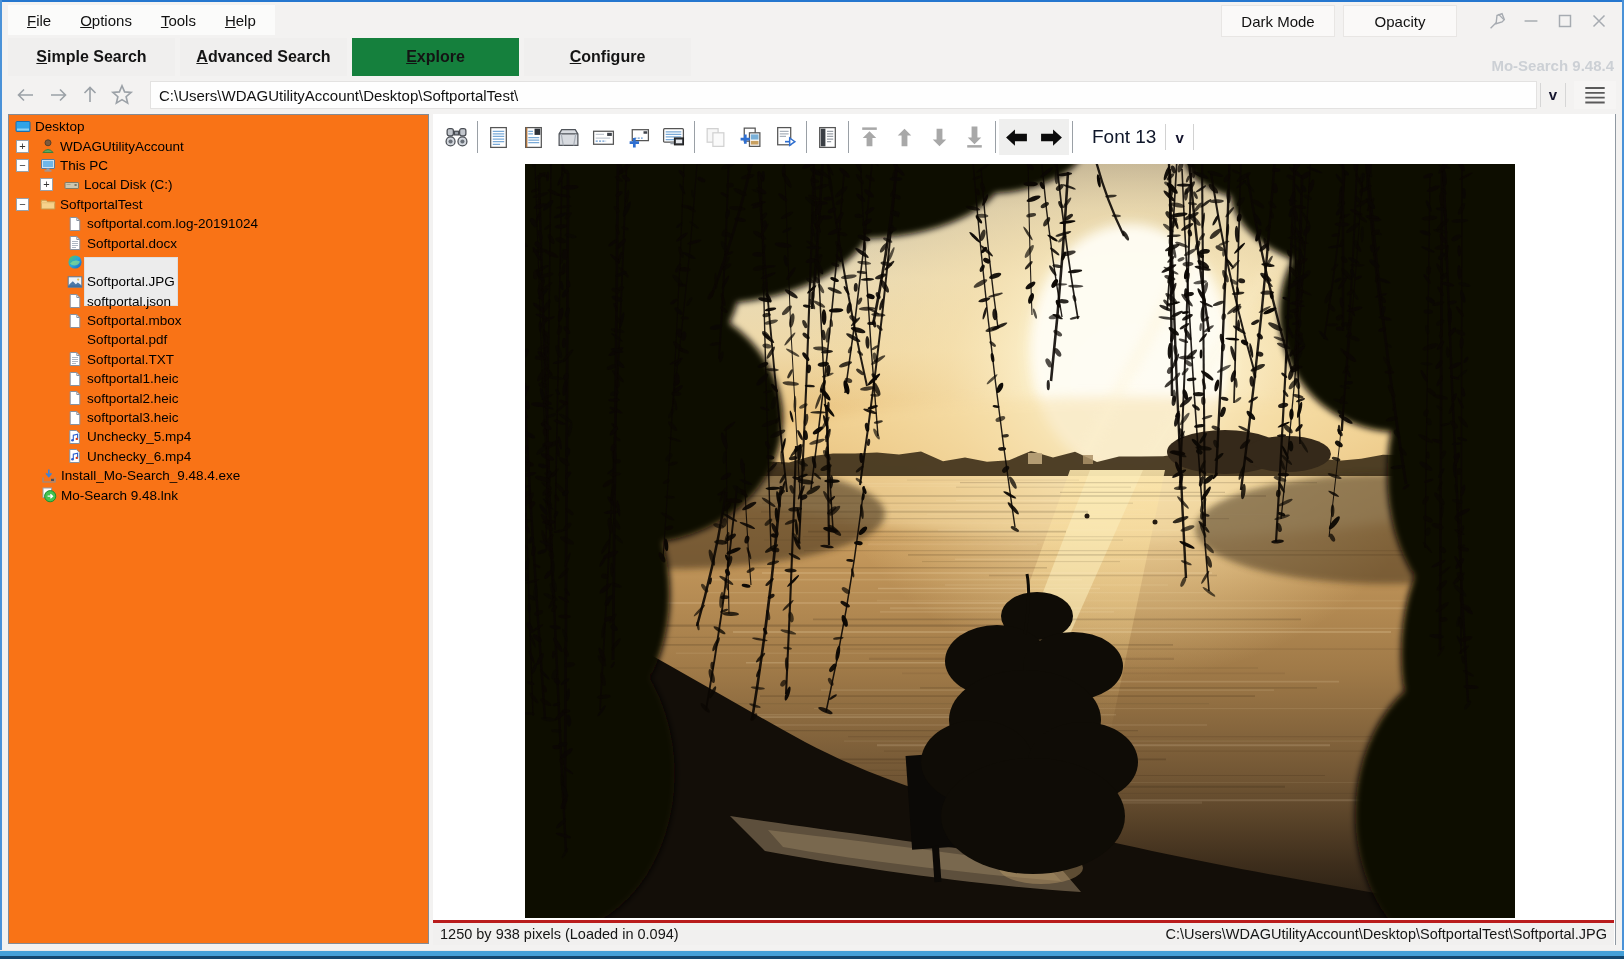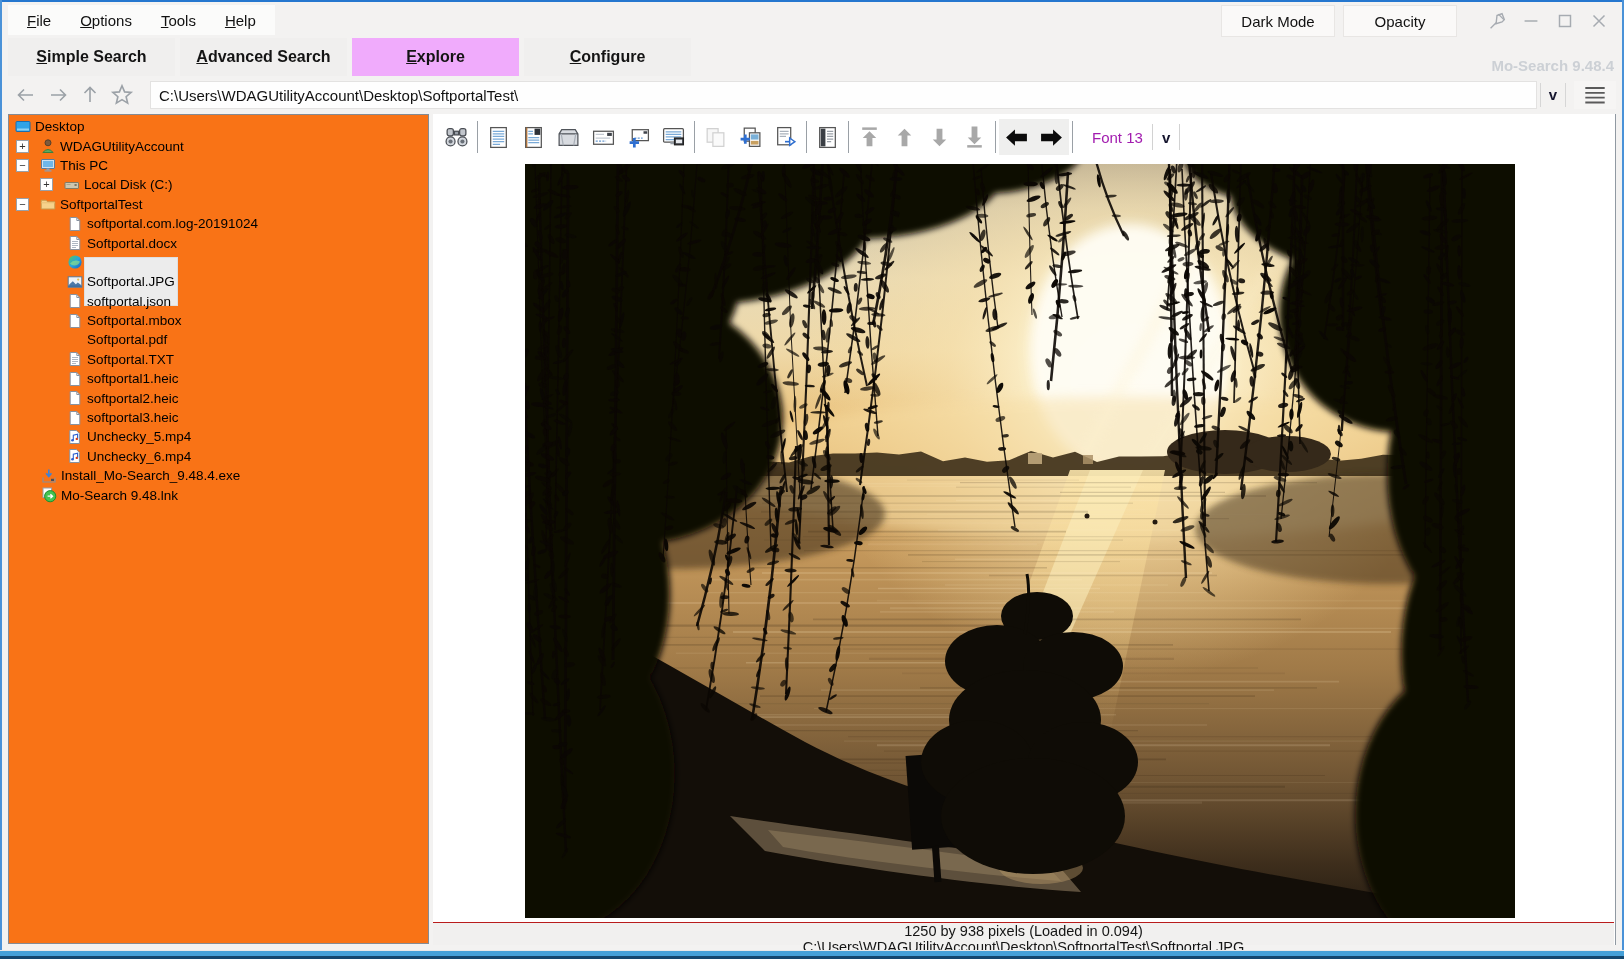--- a/index.html
+++ b/index.html
@@ -21,21 +21,21 @@
   .tbtn{min-width:96px;height:30px;display:flex;align-items:center;justify-content:center;
     background:#faf9f8;border:1px solid #e8e6e4;font-size:15px;color:#111;margin-left:8px;padding:0 8px;}
   #window-controls{position:absolute;top:7px;right:10px;display:flex;gap:3px;}
   .wbtn{width:31px;height:27px;display:flex;align-items:center;justify-content:center;}
   
   #tabrow{position:absolute;top:38px;left:8px;right:8px;height:38px;}
   #tabs{display:flex;height:100%;}
   .tab{width:167px;display:flex;align-items:center;justify-content:center;
     font-weight:bold;font-size:16px;color:#141414;background:#f0efee;cursor:default;}
   .tab+.tab{margin-left:5px;}
-  .tab.active{background:#f0abfc;}
+  .tab.active{background:#15803d;}
   #version-label{position:absolute;right:2px;bottom:2px;font-size:15px;font-weight:bold;color:#ccd0d5;}
   
   #addressrow{position:absolute;top:80px;left:10px;right:8px;height:30px;display:flex;align-items:center;}
   .nbtn{width:32px;height:28px;display:flex;align-items:center;justify-content:center;}
   #path-field{flex:1;height:26px;background:#fefefe;border:1px solid #e3e2e1;margin-left:12px;
     display:flex;align-items:center;padding:0 8px;font-size:15px;color:#111;white-space:nowrap;overflow:hidden;}
   #path-dropdown{width:24px;height:24px;line-height:24px;text-align:center;font-weight:bold;
     font-size:15px;color:#15152e;border-left:1px solid #d6d6d6;border-right:1px solid #d6d6d6;margin-left:3px;}
   #menu-hamburger{width:42px;height:28px;margin-left:8px;display:flex;align-items:center;
     justify-content:center;background:#f6f5f4;}
@@ -49,28 +49,28 @@
   .ticon{width:18px;height:17px;margin-left:10px;flex:none;display:flex;align-items:center;justify-content:center;}
   .tlabel{white-space:nowrap;padding:1px 3px;}
   .tlabel.selected{background:#ececec;border:1px solid #dfdfdf;padding:16px 2px;}
   #pane{position:absolute;left:433px;right:8px;top:0;bottom:0;background:#fff;border-right:1px solid #9099a2;}
   #toolbar{position:absolute;top:3px;left:6px;height:40px;display:flex;align-items:center;}
   #toolbar-buttons{display:flex;align-items:center;}
   .tbtn2{width:35px;height:36px;display:flex;align-items:center;justify-content:center;}
   .tbtn2.dim svg{opacity:.45;}
   .tbtn2.nav2{background:#efefee;}
   .tsep{width:1px;height:32px;background:#9aa0a6;margin:0 3px;}
-  #font-label{margin-left:16px;font-size:15px;color:#a21caf;}
+  #font-label{margin-left:16px;font-size:19px;color:#0f172a;}
   .vsep{width:1px;height:26px;background:#d2d2d2;margin:0 9px;}
   #font-dropdown{font-weight:bold;font-size:15px;color:#15152e;}
   #imagebox{position:absolute;left:92px;top:50px;width:990px;height:754px;background:#060402;overflow:hidden;}
   #scene{display:block;width:100%;height:100%;}
   #statusbar{position:absolute;left:0;right:1px;bottom:0;height:22px;background:#f1f0ef;
-    border-top:1px solid #b91c1c;display:flex;align-items:center;justify-content:space-between;
-    padding:0 7px;font-size:14.5px;color:#151515;white-space:nowrap;flex-direction:column;}
+    border-top:3px solid #b91c1c;display:flex;align-items:center;justify-content:space-between;
+    padding:0 7px;font-size:14.5px;color:#151515;white-space:nowrap;}
 </style>
 </head>
 <body>
 
 <div id="window">
   <div class="edge-top"></div>
   <div class="edge-left"></div>
   <div class="edge-right"></div>
 
   <div id="menubar">

